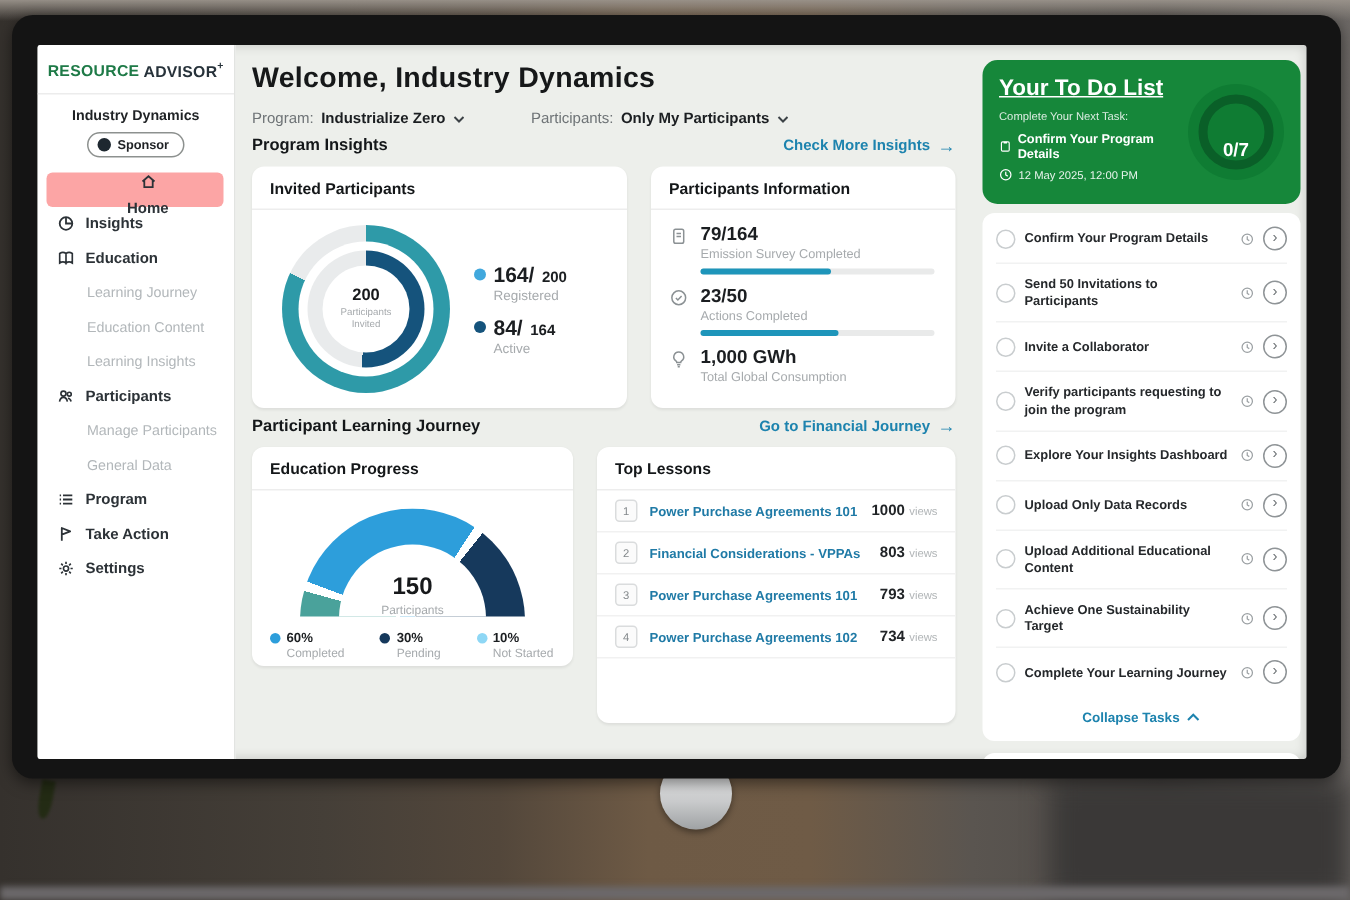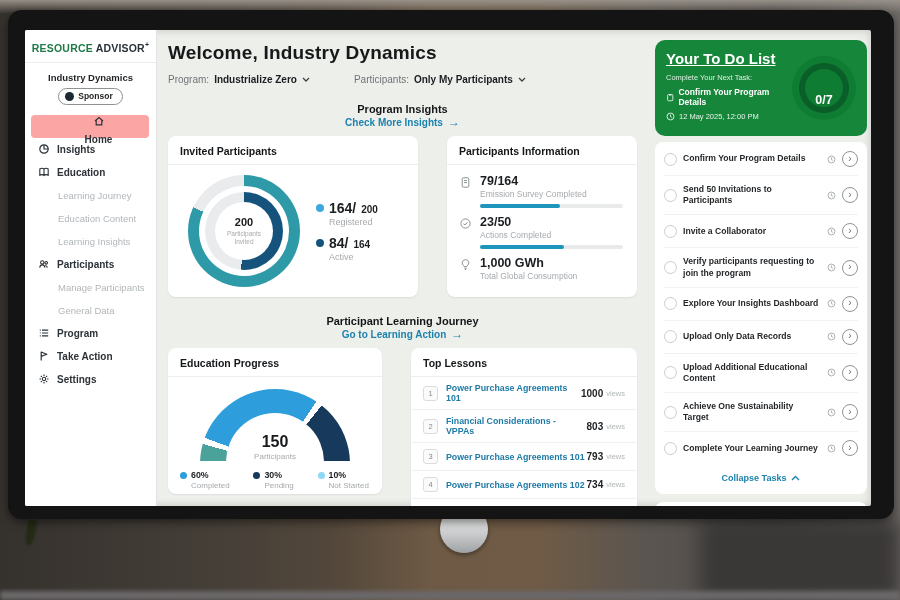--- a/index.html
+++ b/index.html
@@ -37,25 +37,25 @@
   .nav-item svg{flex:none;}
   .nav-sub{display:flex;align-items:center;height:23px;padding-left:20px;font-size:9.5px;color:#b2b7ba;}
 
   
   .main{flex:1;min-width:0;padding:12px 12px 0 11px;box-sizing:border-box;}
   .page-title{font-size:19px;font-weight:bold;color:#161819;letter-spacing:.2px;}
   .filters{display:flex;gap:44px;margin-top:10px;align-items:center;}
   .filter{display:flex;align-items:center;gap:5px;font-size:10px;color:#6e7376;}
   .filter .fval{font-weight:bold;color:#1b1e21;}
   .filter .chev-down{color:#3c4246;display:flex;}
-  .section-row{display:flex;justify-content:space-between;align-items:center;margin-top:18px;flex-direction:column;}
+  .section-row{display:flex;justify-content:space-between;align-items:center;margin-top:5px;}
   .section-title{font-size:11px;font-weight:bold;color:#141719;}
   .tlink{display:flex;align-items:center;gap:5px;font-size:10px;font-weight:bold;color:#1d83ae;cursor:pointer;}
   .tlink .arr{font-size:12px;}
-  .cards{display:flex;gap:29px;margin-top:7px;}
+  .cards{display:flex;gap:16px;margin-top:7px;}
   .card{background:#fff;border-radius:8px;box-shadow:0 1px 2px rgba(0,0,0,.07);box-sizing:border-box;}
   .card-title{font-size:10.5px;font-weight:bold;color:#141719;padding:9px 12px 7px;border-bottom:1px solid #ededed;}
 
   
   .card-invited{width:250px;height:161px;}
   .invited-body{display:flex;align-items:center;gap:16px;padding:10px 10px 0 20px;}
   .donut{width:112px;height:112px;border-radius:50%;position:relative;flex:none;}
   .donut-gap{position:absolute;left:11px;top:11px;width:90px;height:90px;border-radius:50%;background:#fff;}
   .donut-inner{position:absolute;left:17px;top:17px;width:78px;height:78px;border-radius:50%;}
   .donut-center{position:absolute;left:27px;top:27px;width:58px;height:58px;border-radius:50%;background:#fff;
@@ -316,21 +316,21 @@
                   <div class="info-label">Total Global Consumption</div>
                 </div>
               </div>
             </div>
           </div>
         </div>
 
         <div class="section-row">
           <span class="section-title">Participant Learning Journey</span>
           <span class="tlink">
-            <span>Go to Learning Action</span>
+            <span>Go to Financial Journey</span>
             <span class="arr">→</span>
           </span>
         </div>
 
         <div class="cards">
 
           <div class="card card-edu">
             <div class="card-title">Education Progress</div>
             <div class="gauge-wrap">
               <div class="gauge-arc" style="background: conic-gradient(from 270deg, rgb(255, 255, 255) 0deg, rgb(255, 255, 255) 0deg, rgb(74, 162, 155) 0deg, rgb(74, 162, 155) 15.5deg, rgb(255, 255, 255) 15.5deg, rgb(255, 255, 255) 18deg, rgb(255, 255, 255) 18deg, rgb(255, 255, 255) 20.5deg, rgb(45, 158, 219) 20.5deg, rgb(45, 158, 219) 123.5deg, rgb(255, 255, 255) 123.5deg, rgb(255, 255, 255) 126deg, rgb(255, 255, 255) 126deg, rgb(255, 255, 255) 128.5deg, rgb(22, 57, 92) 128.5deg, rgb(22, 57, 92) 180deg, rgb(255, 255, 255) 180deg, rgb(255, 255, 255) 180deg, transparent 180deg, transparent 360deg);"></div>

